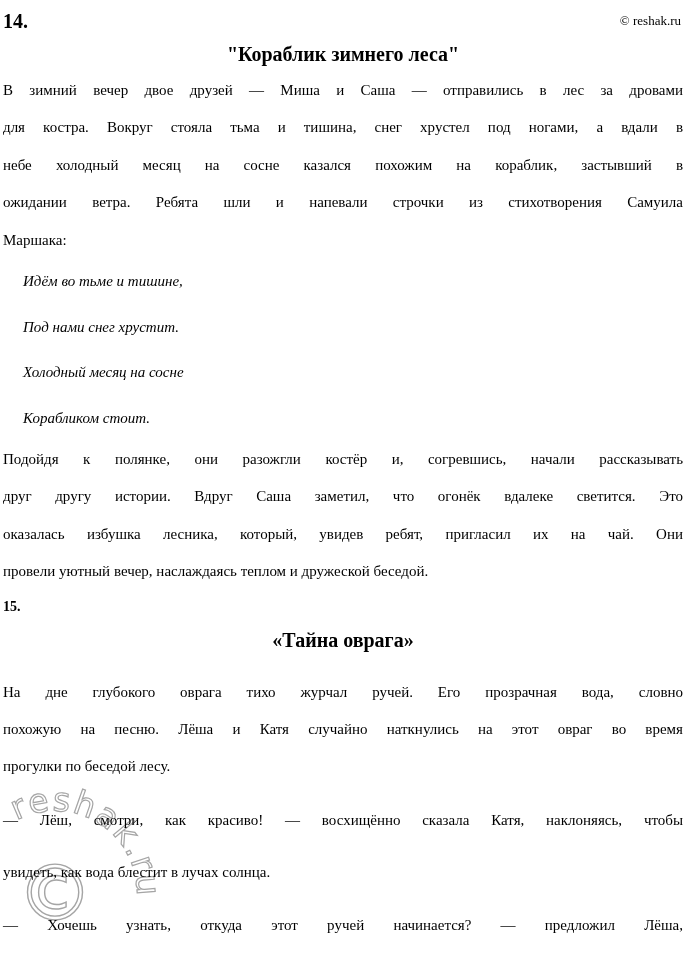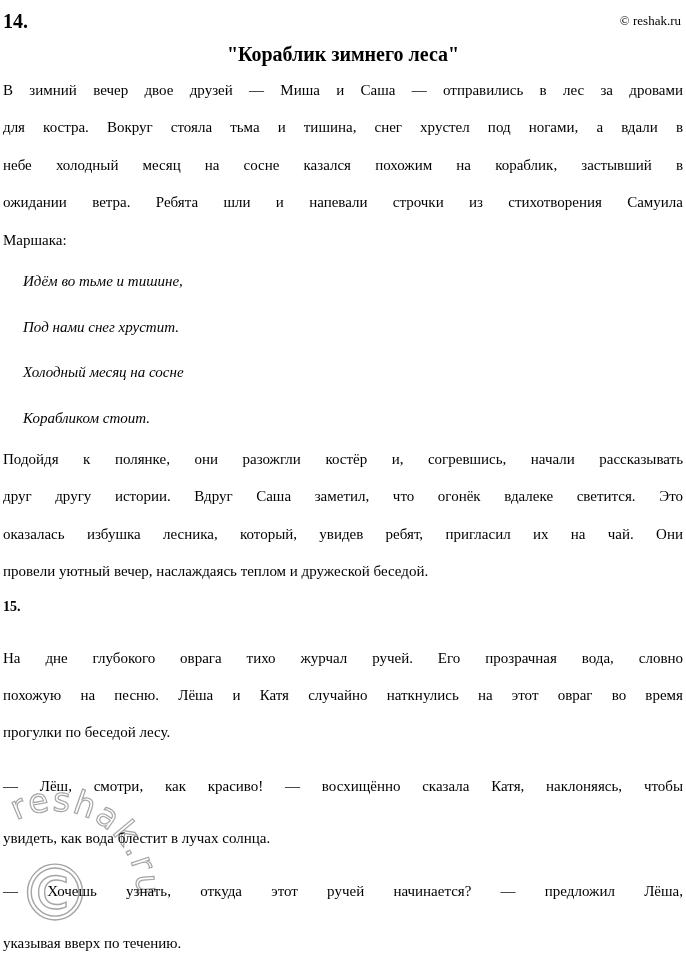--- a/index.html
+++ b/index.html
@@ -115,20 +115,21 @@
 
   <div id="para2">
     <div class="line j">Подойдя к полянке, они разожгли костёр и, согревшись, начали рассказывать</div>
     <div class="line j">друг другу истории. Вдруг Саша заметил, что огонёк вдалеке светится. Это</div>
     <div class="line j">оказалась избушка лесника, который, увидев ребят, пригласил их на чай. Они</div>
     <div class="line">провели уютный вечер, наслаждаясь теплом и дружеской беседой.</div>
   </div>
 
   <div class="num2">15.</div>
 
+  <div class="story-title second">«Тайна оврага»</div>
 
   <div id="para3">
     <div class="line j">На дне глубокого оврага тихо журчал ручей. Его прозрачная вода, словно</div>
     <div class="line j">похожую на песню. Лёша и Катя случайно наткнулись на этот овраг во время</div>
     <div class="line">прогулки по беседой лесу.</div>
   </div>
 
   <div id="dialog1" class="dlg">
     <div class="line j">— Лёш, смотри, как красиво! — восхищённо сказала Катя, наклоняясь, чтобы</div>
     <div class="line">увидеть, как вода блестит в лучах солнца.</div>

